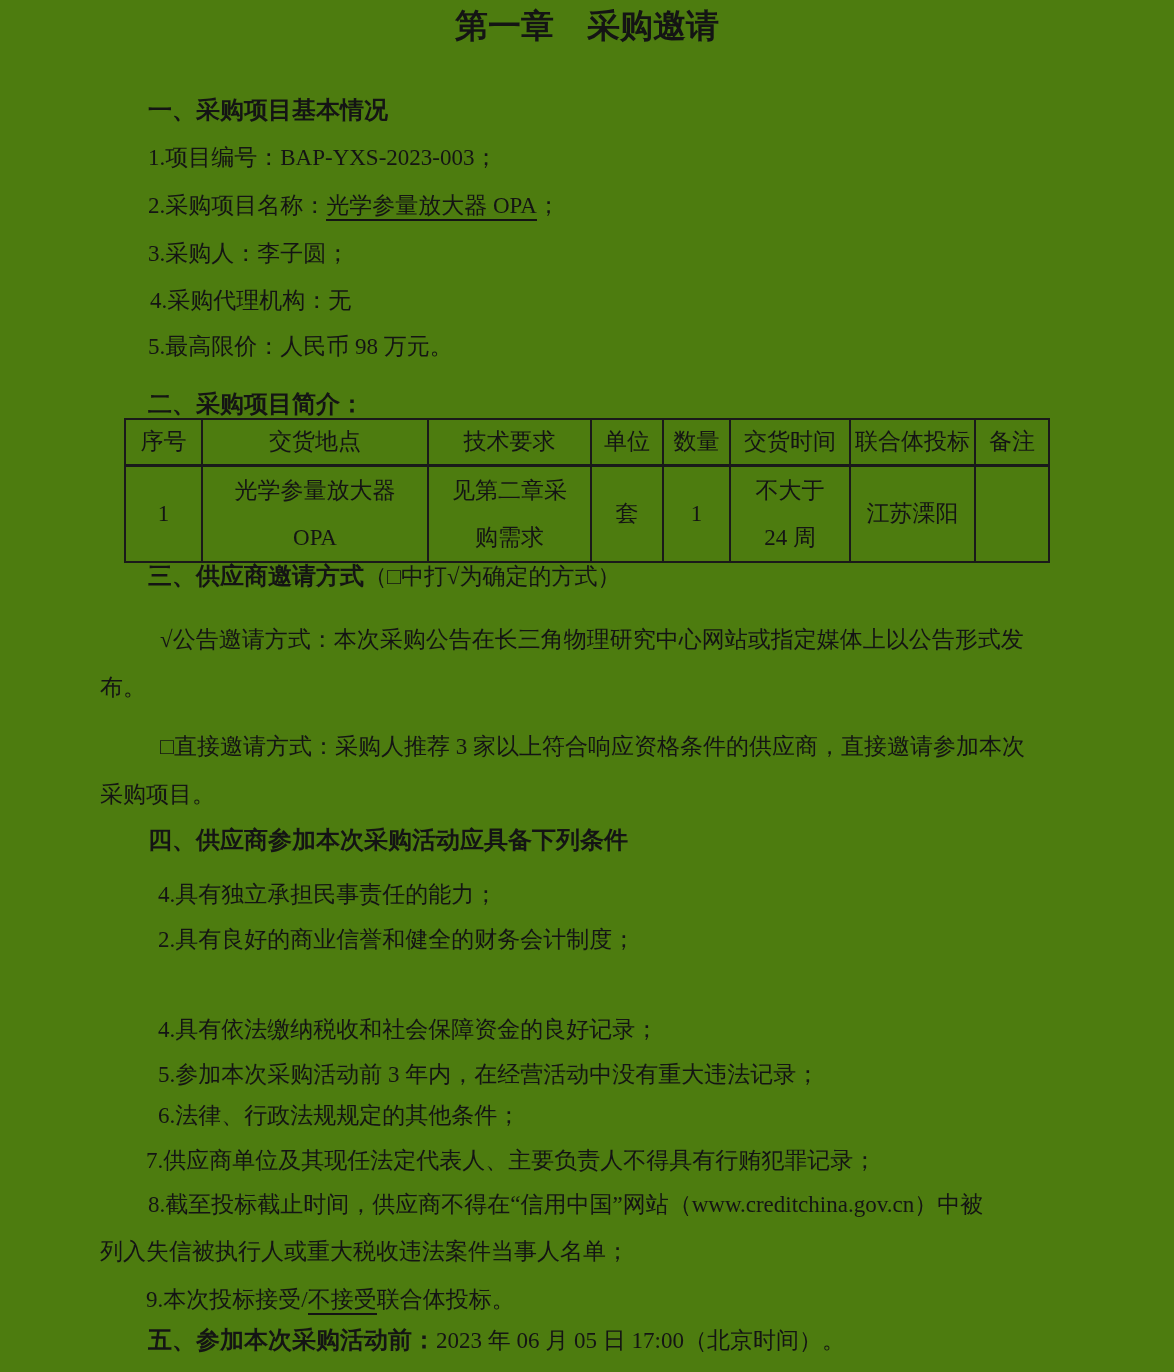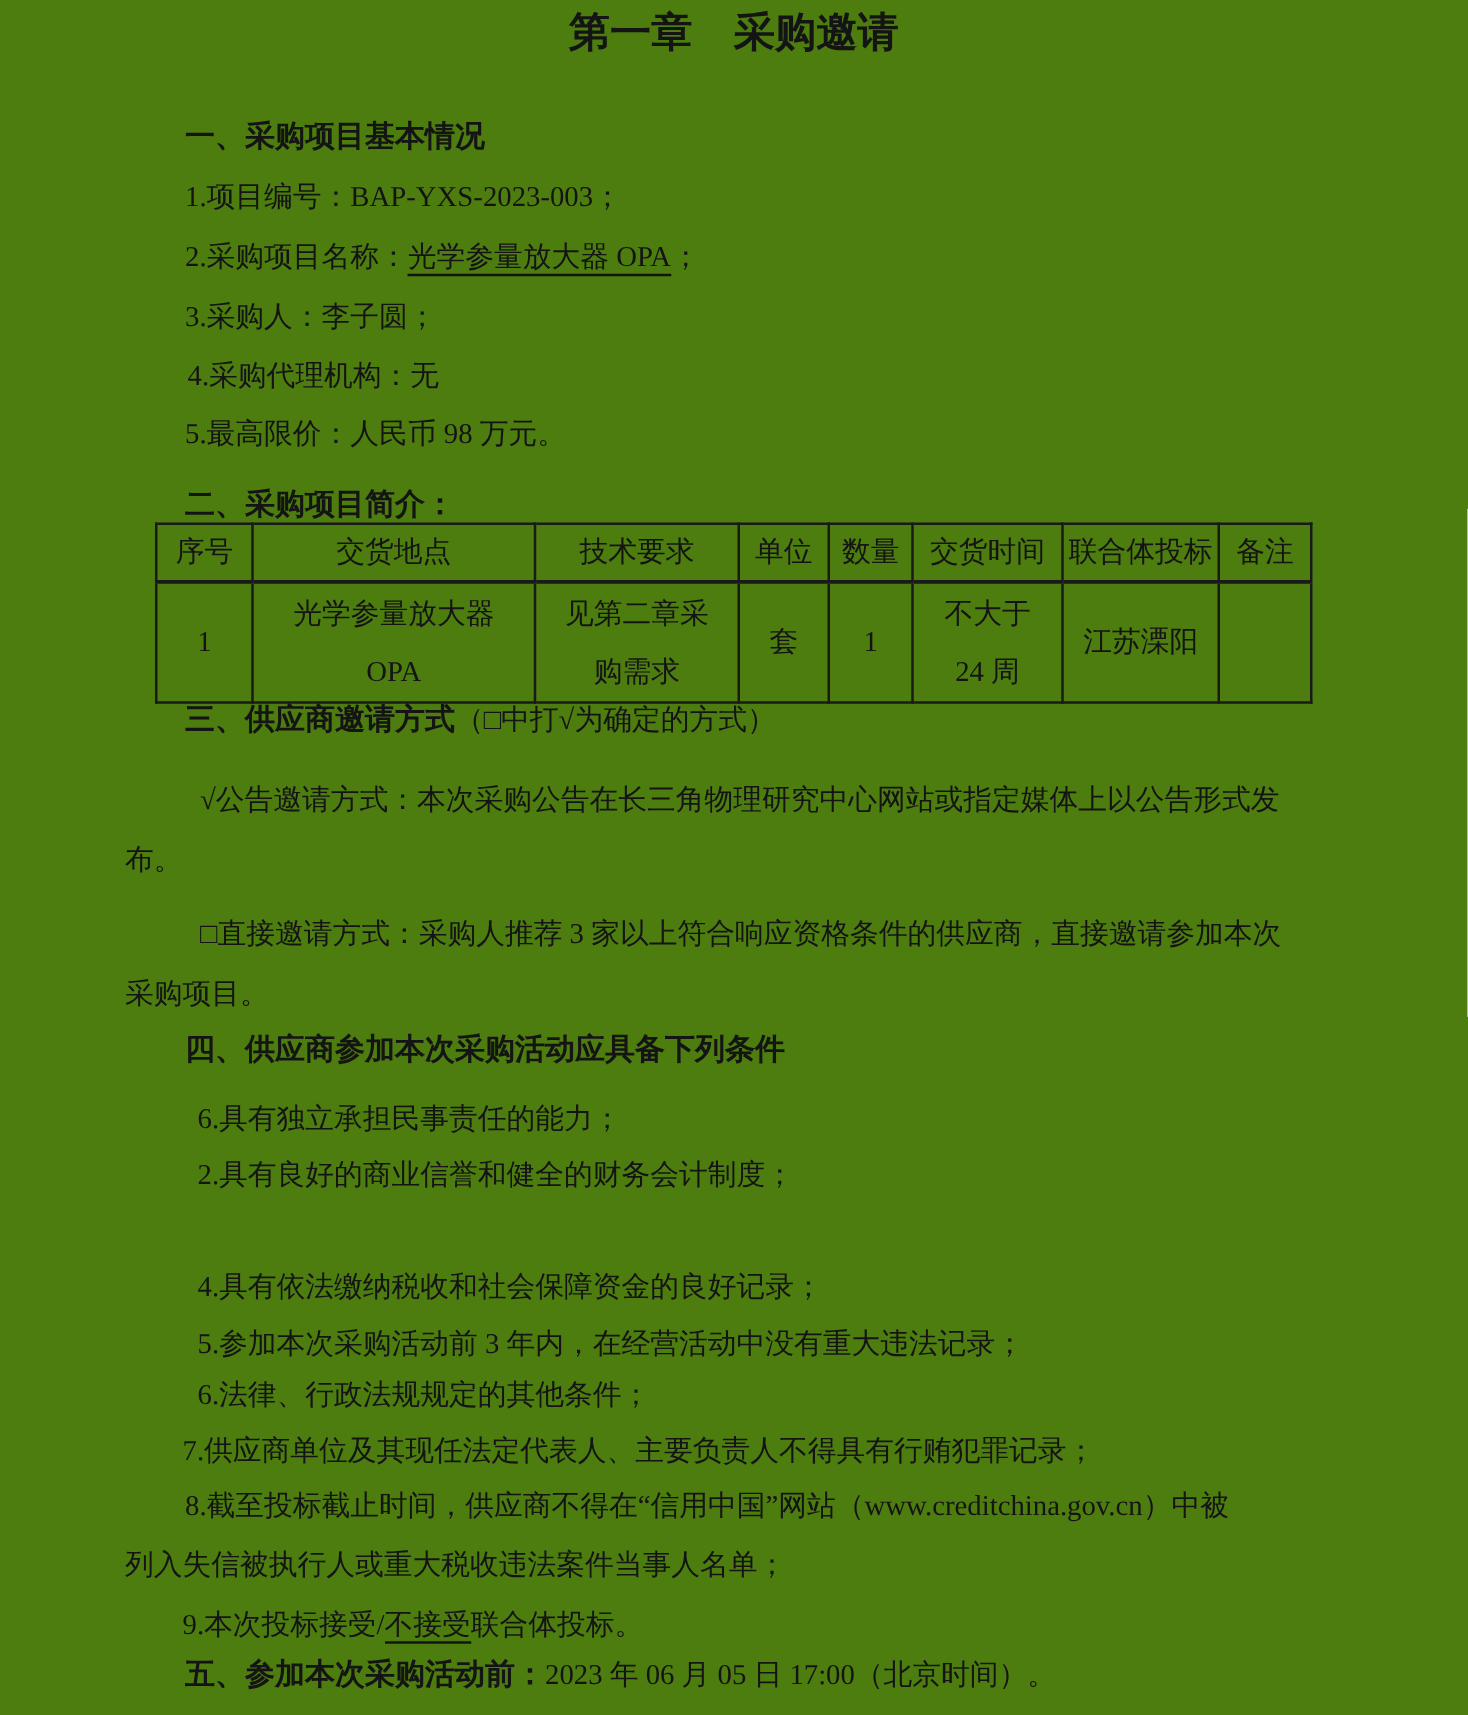--- a/index.html
+++ b/index.html
@@ -91,21 +91,21 @@
 
   <div class="line" style="left:160px; top:625px;"><span>√</span><span>公告邀请方式：本次采购公告在长三角物理研究中心网站或指定媒体上以公告形式发</span></div>
 
   <div class="line heading" style="left:148px; top:561px;"><span>三、供应商邀请方式</span><span class="reg">（□中打√为确定的方式）</span></div>
   <div class="line" style="left:100px; top:673px;">布。</div>
 
   <div class="line" style="left:160px; top:732px;"><span>□</span><span>直接邀请方式：采购人推荐 3 家以上符合响应资格条件的供应商，直接邀请参加本次</span></div>
   <div class="line" style="left:100px; top:780px;">采购项目。</div>
 
   <div class="line heading" style="left:148px; top:825px;">四、供应商参加本次采购活动应具备下列条件</div>
-  <div class="line" style="left:158px; top:880px;">6.具有独立承担民事责任的能力；</div>
+  <div class="line" style="left:158px; top:880px;">4.具有独立承担民事责任的能力；</div>
   <div class="line" style="left:158px; top:925px;">2.具有良好的商业信誉和健全的财务会计制度；</div>
   <div class="line" style="left:158px; top:1015px;">4.具有依法缴纳税收和社会保障资金的良好记录；</div>
   <div class="line" style="left:158px; top:1060px;">5.参加本次采购活动前 3 年内，在经营活动中没有重大违法记录；</div>
   <div class="line" style="left:158px; top:1101px;">6.法律、行政法规规定的其他条件；</div>
   <div class="line" style="left:146px; top:1146px;">7.供应商单位及其现任法定代表人、主要负责人不得具有行贿犯罪记录；</div>
   <div class="line" style="left:148px; top:1190px;">8.截至投标截止时间，供应商不得在“信用中国”网站（www.creditchina.gov.cn）中被</div>
   <div class="line" style="left:100px; top:1237px;">列入失信被执行人或重大税收违法案件当事人名单；</div>
   <div class="line" style="left:146px; top:1285px;"><span>9.本次投标接受/</span><span class="ul">不接受</span><span>联合体投标。</span></div>
 
   <div class="line heading" style="left:148px; top:1325px;"><span>五、参加本次采购活动前：</span><span class="reg">2023 年 06 月 05 日 17:00（北京时间）。</span></div>

